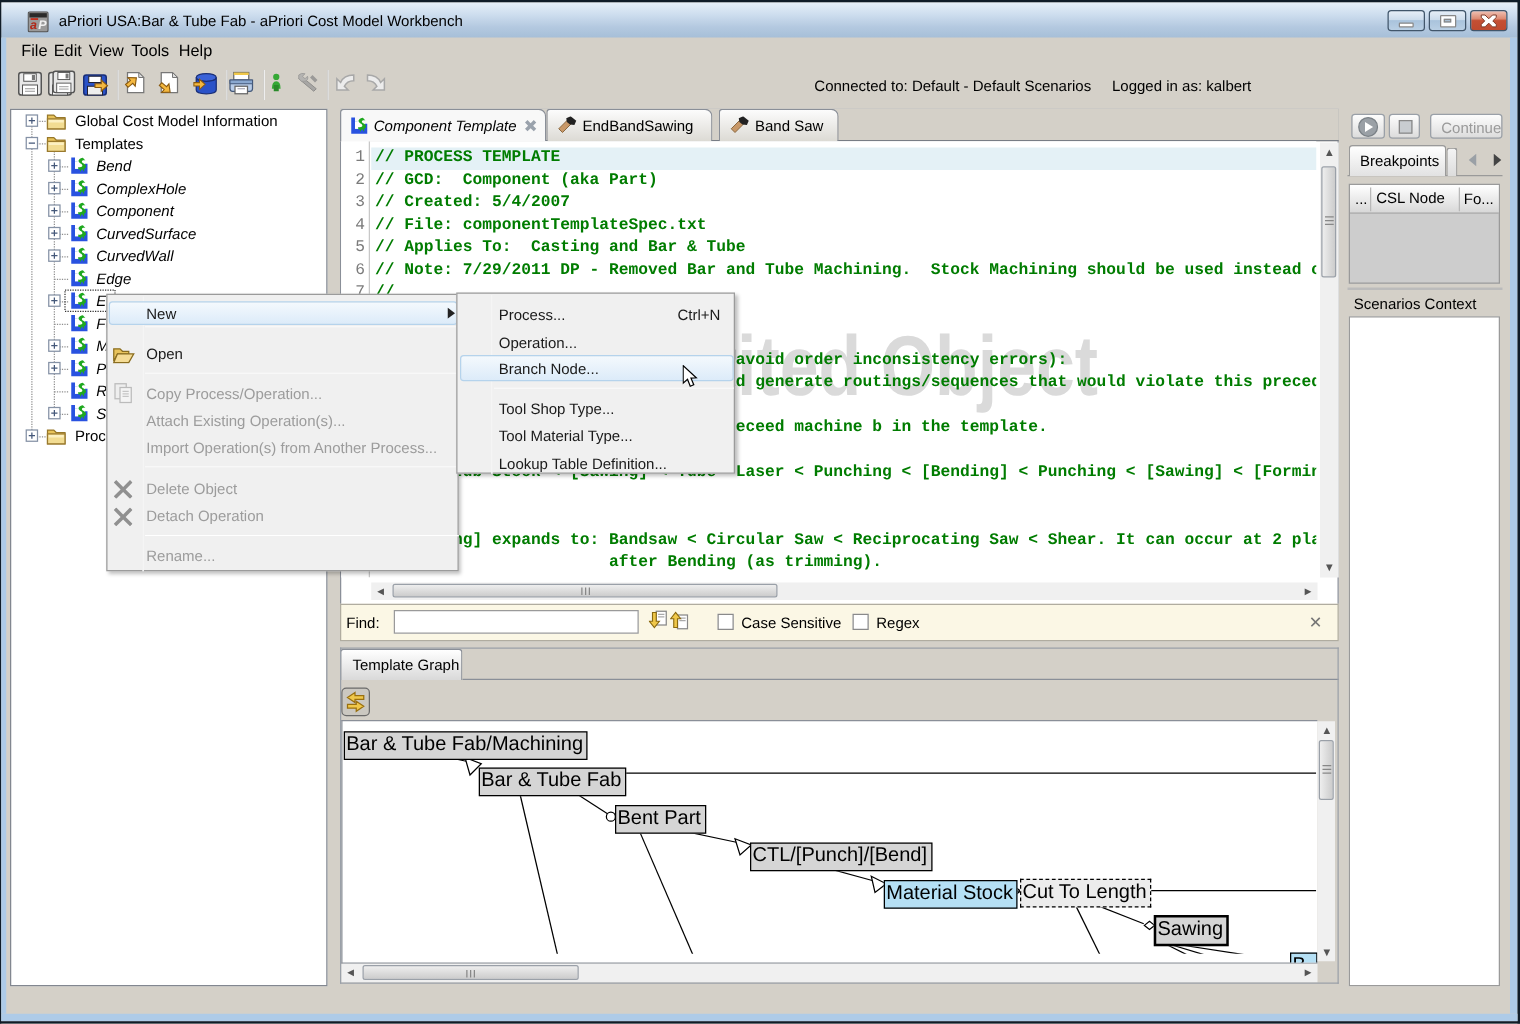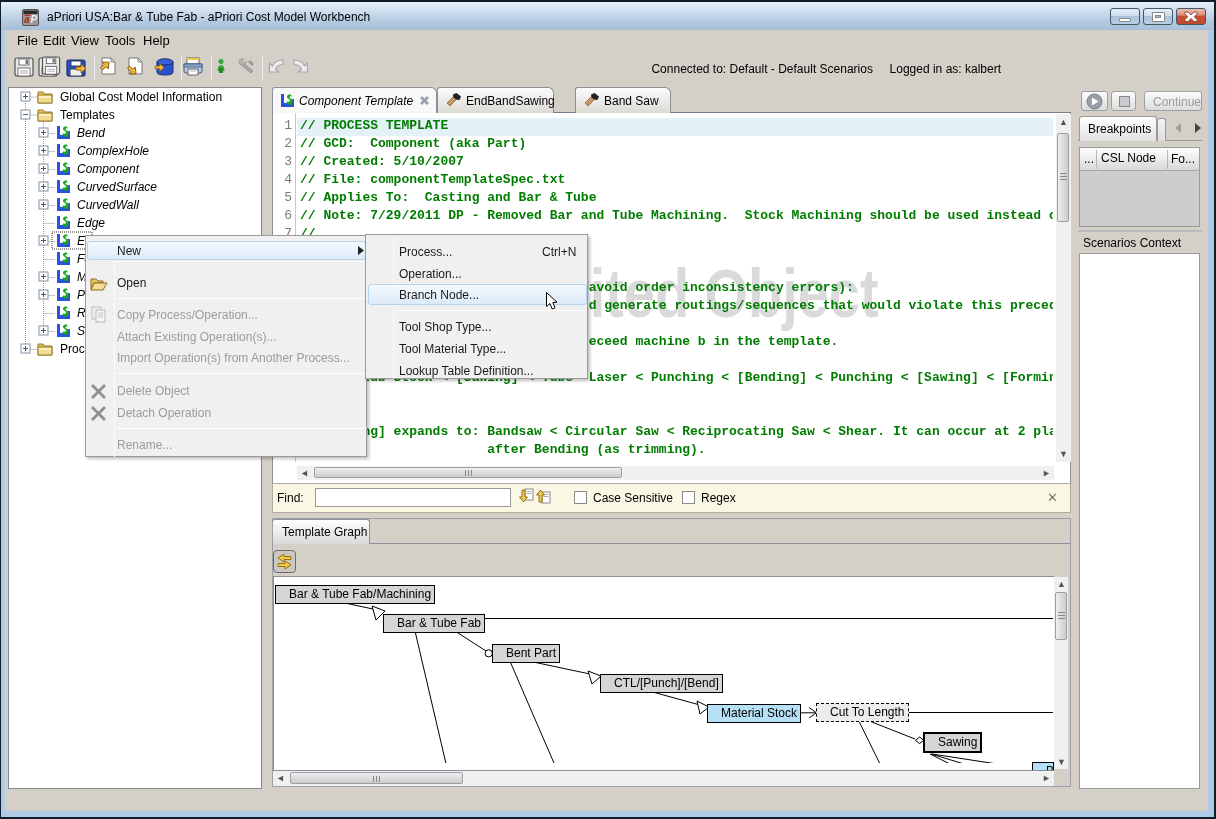--- a/index.html
+++ b/index.html
@@ -31,21 +31,21 @@
   
   #tree { left:8px; top:87px; width:254px; height:702px; background:#fff; border:1px solid #828790; overflow:hidden; }
   .trow { position:absolute; height:18px; font-size:12px; color:#000; white-space:nowrap; }
   .trow .lbl { position:absolute; top:2px; }
   .ital { font-style:italic; }
   
   #edpanel { left:272px; top:87px; width:799px; height:426px; background:#fff; border:1px solid #8a8f98; }
   #tabbar { left:272px; top:87px; width:799px; height:26px; background:#d4d0c8; border-bottom:1px solid #787d85; }
   .etab { position:absolute; top:0; height:26px; border:1px solid #8a8f98; border-bottom:none; border-radius:3px 6px 0 0; font-size:12px;padding-left:32px; }
   #tab1 { left:0px; width:165px; background:#f8f8f8; }
-  #tab2 { left:165px; width:117px; background:linear-gradient(180deg,#fcfcfc,#dcdad4); }
+  #tab2 { left:165px; width:133px; background:linear-gradient(180deg,#fcfcfc,#dcdad4); }
   #tab3 { left:303px; width:96px; background:linear-gradient(180deg,#fcfcfc,#dcdad4); }
   #editor { left:273px; top:113px; width:780px; height:349px; background:#fff; overflow:hidden; }
   #gutter { position:absolute; left:0; top:0; width:23px; height:349px; background:#fff; border-right:1px solid #c8c8c8; }
   .lnum { position:absolute; right:4px; font-size:13px; font-family:"Liberation Mono",monospace; color:#7b7b7b; }
   .cline { position:absolute; left:27px; font-size:13px; font-family:"Liberation Mono",monospace; font-weight:bold; color:#007c00; white-space:pre; }
   #curline { position:absolute; left:24px; top:5px; width:758px; height:18px; background:#e4f1f6; }
   #watermark { position:absolute; left:180px; top:146px; font-size:68px; line-height:68px; font-weight:bold; color:#dadada; white-space:nowrap; transform:scaleX(0.822); transform-origin:0 0; }
   
   .sb-track { position:absolute; background:#f0f0f0; }
   .sb-thumb { position:absolute; background:linear-gradient(180deg,#eee,#ccc); border:1px solid #9aa0a8; border-radius:2px; }
@@ -53,21 +53,21 @@
   .sb-arrow { position:absolute; font-size:9px; color:#555; }
   
   #findbar { left:272px; top:483px; width:799px; height:30px; background:#fbf7e5; border:1px solid #b0aca0; font-size:12px; }
   #findinput { position:absolute; left:42px; top:4px; width:196px; height:19px; background:#fff; border:1px solid #9a9a9a; }
   .cbox { position:absolute; top:7px; width:13px; height:13px; background:#fff; border:1px solid #8a8a8a; }
   
   #graphtab { left:272px; top:519px; width:98px; height:25px; background:linear-gradient(180deg,#ffffff,#d9d9d9); border:1px solid #8a8f98; border-bottom:none; border-radius:3px 3px 0 0; font-size:12px; }
   #graphbar-line { left:370px; top:543px; width:701px; height:1px; background:#8a8f98; }
   #graphbtn { left:273px; top:550px; width:23px; height:23px; border:1px solid #6a6a6a; border-radius:4px; background:#cbc8c1; }
   #canvas { left:273px; top:576px; width:781px; height:195px; background:#fff; border:1px solid #8a8f98; border-right:none; overflow:hidden; }
-  .gnode { position:absolute; border:1px solid #000; background:#d5d5d5; font-size:12px; color:#000; padding:1px 3px 2px 13px; white-space:nowrap; }
+  .gnode { position:absolute; border:1px solid #000; background:#d5d5d5; font-size:16px; color:#000; padding:1px 3px 2px 1px; white-space:nowrap; }
   
   #rpanel { left:1078px; top:87px; width:124px; height:702px; }
   .rbtn { position:absolute; border:1px solid #9aa0a8; border-radius:3px; background:linear-gradient(180deg,#fdfdfd,#dcdcdc); }
   #bp-table { position:absolute; left:1px; top:60px; width:121px; height:80px; border:1px solid #9a9a9a; background:#cdcdcd; }
   #bp-head { position:absolute; left:0; top:0; width:119px; height:23px; background:linear-gradient(180deg,#ffffff,#d8d8d8); border-bottom:1px solid #aaa; }
   #bp-ctx-white { position:absolute; left:1px; top:166px; width:121px; height:536px; background:#fff; border:1px solid #9a9a9a; }
   
   .popup { position:absolute; background:#f0f0f0; border:1px solid #9b9b9b; box-shadow:2px 2px 3px rgba(0,0,0,0.25); z-index:50; }
   .mi { position:absolute; left:31px; font-size:12px; line-height:16px; color:#1a1a1a; white-space:nowrap; }
   .mi.dis { color:#9c9c9c; }
@@ -321,21 +321,21 @@
 </div>
 <div class="abs" id="editor">
   <div id="gutter"></div>
   <div id="curline"></div>
   <div id="watermark">Inherited Object</div>
   <div class="lnum" style="top:5px;right:761px;">1</div>
   <div class="cline" style="top:5px;">// PROCESS TEMPLATE</div>
   <div class="lnum" style="top:23px;right:761px;">2</div>
   <div class="cline" style="top:23px;">// GCD:  Component (aka Part)</div>
   <div class="lnum" style="top:41px;right:761px;">3</div>
-  <div class="cline" style="top:41px;">// Created: 5/10/2007</div>
+  <div class="cline" style="top:41px;">// Created: 5/4/2007</div>
   <div class="lnum" style="top:59px;right:761px;">4</div>
   <div class="cline" style="top:59px;">// File: componentTemplateSpec.txt</div>
   <div class="lnum" style="top:77px;right:761px;">5</div>
   <div class="cline" style="top:77px;">// Applies To:  Casting and Bar &amp; Tube</div>
   <div class="lnum" style="top:95px;right:761px;">6</div>
   <div class="cline" style="top:95px;">// Note: 7/29/2011 DP - Removed Bar and Tube Machining.  Stock Machining should be used instead of Bar/Tube</div>
   <div class="lnum" style="top:113px;right:761px;">7</div>
   <div class="cline" style="top:113px;">//</div>
   <div class="lnum" style="top:131px;right:761px;">8</div>
   <div class="lnum" style="top:149px;right:761px;">9</div>

